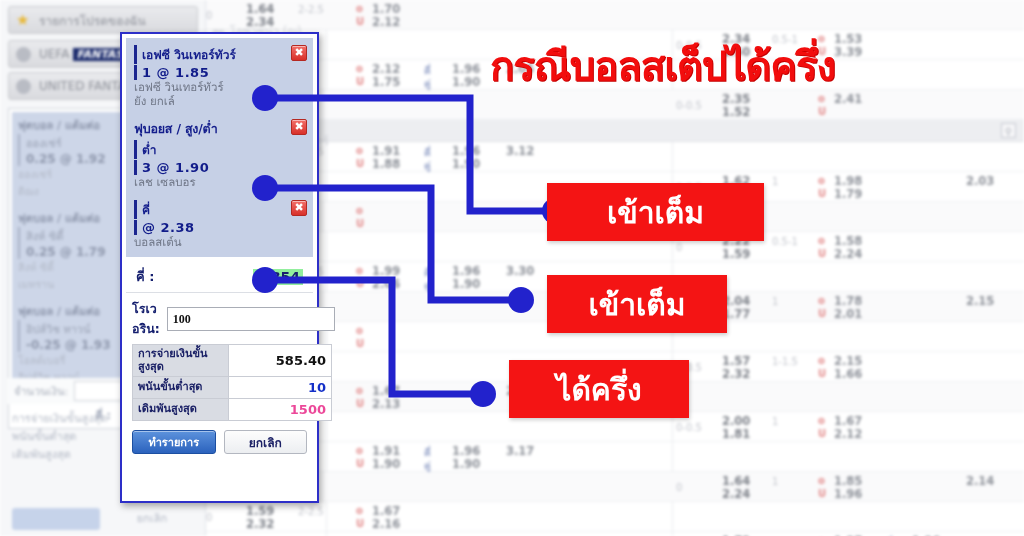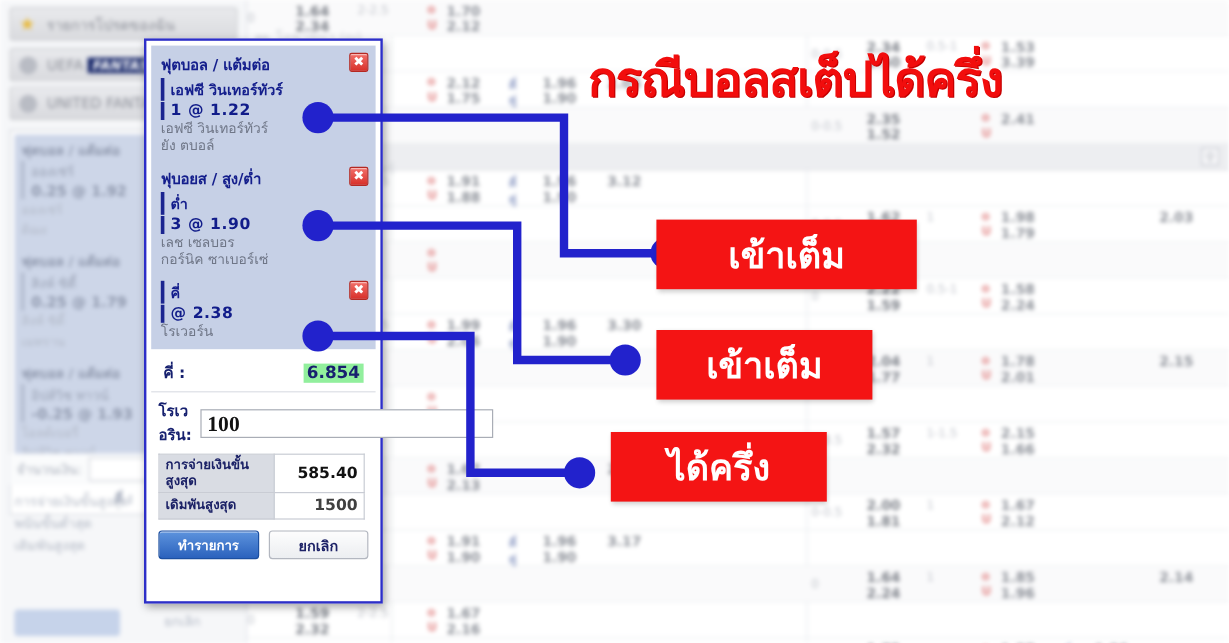--- a/index.html
+++ b/index.html
@@ -171,36 +171,36 @@
   }
   #amount-row {
     margin:6px 4px 5px 4px; padding:0 6px;
     display:flex; align-items:center; gap:7px;
   }
   #amount-row .alabel { color:#16206f; font-size:12.5px; font-weight:bold; }
   #amount-input {
     flex:1; height:24px;
     border:1px solid #a9adb6; background:#fff;
     font-family:"Liberation Serif", serif;
-    font-size:18px; font-weight:bold; color:#111;
+    font-size:12px; font-weight:bold; color:#111;
     padding:0 5px;
   }
   #limits {
     margin:0 10px; border:1px solid #c3c7d0; border-collapse:collapse;
-    width:172px;
+    width:200px;
   }
   #limits td {
     border:1px solid #c9ccd4; padding:3px 5px;
     font-size:11px;
   }
   #limits td.k { background:#d9dce3; color:#1b2166; font-weight:bold; width:96px; line-height:12.5px; }
   #limits td.v { background:#fff; text-align:right; font-weight:bold; font-size:13px; }
   .v-pay { color:#111; }
   .v-min { color:#1430c8; }
-  .v-max { color:#404040; }
+  .v-max { color:#ec4899; }
   #slip-btns {
     display:flex; gap:8px; margin:9px 10px 0 10px;
   }
   #btn-submit {
     flex:1; height:24px; border:1px solid #1c4fa1; border-radius:3px;
     background:linear-gradient(180deg,#5d93dd 0%,#2b62bd 100%);
     color:#fff; font-size:11px; font-weight:bold;
     cursor:pointer;
     box-shadow:inset 0 1px 0 rgba(255,255,255,.45);
   }
@@ -542,71 +542,73 @@
   <span>เข้าเต็ม</span>
 </div>
 <div class="redbox" id="redbox-3">
   <span>ได้ครึ่ง</span>
 </div>
 
 <div id="slip">
   <div id="slip-body">
       <div class="sel">
         <div class="close-x">✖</div>
-        <div class="sel-title">ฟุตบอล / แต้มต่อ</div>
         <div class="sel-bar">
           <div class="sel-pick">เอฟซี วินเทอร์ทัวร์</div>
         </div>
         <div class="sel-bar">
-          <div class="sel-odds">1  @  1.22</div>
+          <div class="sel-odds">1  @  1.85</div>
         </div>
         <div class="sel-team">เอฟซี วินเทอร์ทัวร์</div>
-        <div class="sel-team">ยัง ตบอล์</div>
+        <div class="sel-team">ยัง ยกเล์</div>
       </div>
       <div class="sel">
         <div class="close-x">✖</div>
         <div class="sel-title">ฟุบอยส / สูง/ต่ำ</div>
         <div class="sel-bar">
           <div class="sel-pick">ต่ำ</div>
         </div>
         <div class="sel-bar">
           <div class="sel-odds">3  @  1.90</div>
         </div>
         <div class="sel-team">เลช เซลบอร</div>
-        <div class="sel-team">กอร์นิค ซาเบอร์เซ่</div>
       </div>
       <div class="sel">
         <div class="close-x">✖</div>
         <div class="sel-bar">
           <div class="sel-pick">คี่</div>
         </div>
         <div class="sel-bar">
           <div class="sel-odds">@  2.38</div>
         </div>
-        <div class="sel-team">โรเวอร์น</div>
+        <div class="sel-team">บอลสเต์น</div>
       </div>
     </div>
 
   <div id="slip-total">
     <span class="tlbl">คี่ :</span>
     <span class="tval">6.854</span>
   </div>
 
   <div id="amount-row">
     <span class="alabel">โรเวอริน:</span>
     <input id="amount-input" value="100" style="">
   </div>
 
   <table id="limits">
     <tbody id="limits-body">
         <tr>
           <td class="k">การจ่ายเงินขั้นสูงสุด</td>
           <td class="v v-pay">585.40</td>
         </tr>
         <tr>
+          <td class="k">พนันขั้นต่ำสุด</td>
+          <td class="v v-min">10</td>
+        </tr>
+        <tr>
           <td class="k">เดิมพันสูงสุด</td>
           <td class="v v-max">1500</td>
         </tr>
       </tbody>
   </table>
 
   <div id="slip-btns">
     <button id="btn-submit">ทำรายการ</button>
     <button id="btn-cancel">ยกเลิก</button>
   </div>

